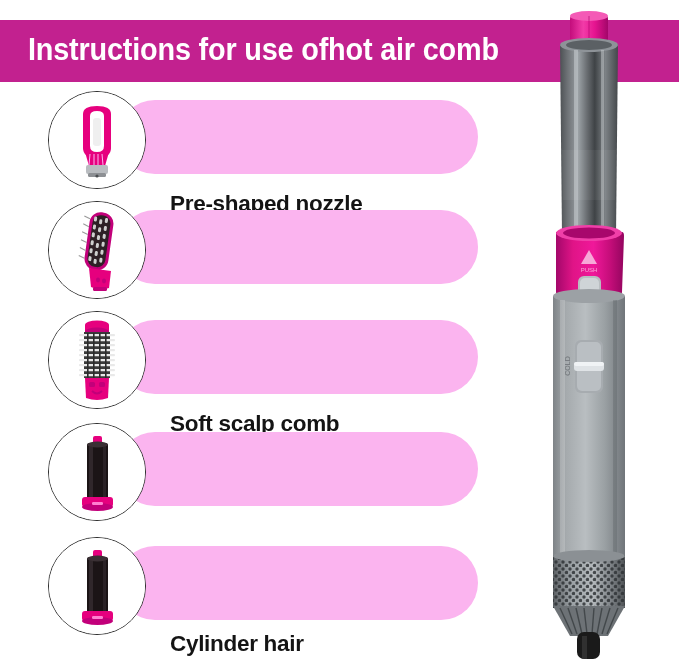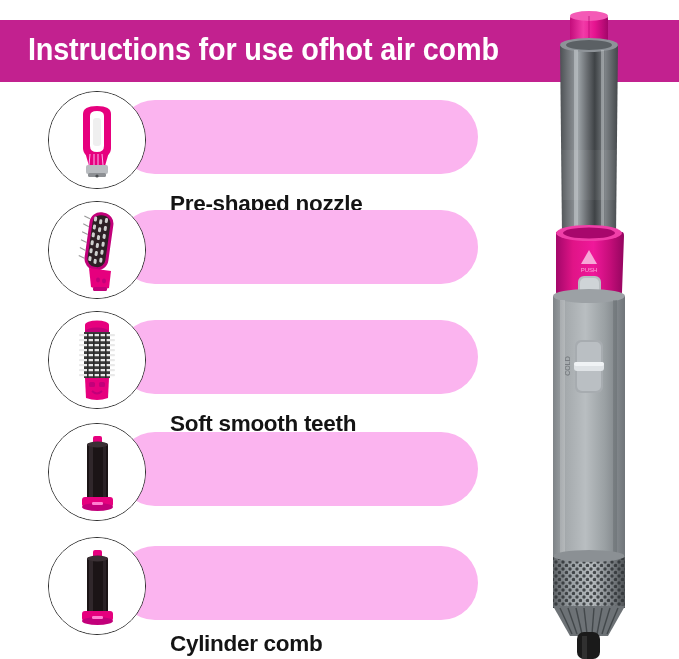--- a/index.html
+++ b/index.html
@@ -109,21 +109,21 @@
         <rect x="37" y="73" width="22" height="9" rx="2" fill="#b9bcc0"></rect>
         <rect x="39" y="81" width="18" height="4" rx="1.5" fill="#8d9094"></rect>
         <circle cx="48" cy="84" r="1.6" fill="#4a4d50"></circle>
       </svg>
     </div>
   </div>
 
   <div class="feature" style="top:198px;">
     <div class="pill"></div>
     <div class="pill-text" style="left:170px;top:212px;position:absolute;width:310px;">
-      <div class="f-title">Soft smooth teeth</div>
+      <div class="f-title">Soft scalp comb</div>
       <div class="f-desc">
         <div>Create a smooth effect,soft spherical comb</div>
         <div>teeth,designed for gentle massage of the scalp</div>
       </div>
     </div>
     <div class="circle">
       <svg width="96" height="96" viewBox="0 0 96 96">
         <rect width="96" height="96" fill="#ffffff"></rect>
 
         <g transform="rotate(8 48 46)">
@@ -171,21 +171,21 @@
         <ellipse cx="49" cy="78" rx="2" ry="2.4" fill="#c2007a"></ellipse>
         <ellipse cx="55" cy="79" rx="2" ry="2.4" fill="#c2007a"></ellipse>
         <rect x="44" y="85" width="14" height="4" rx="1.5" fill="#c2007a"></rect>
       </svg>
     </div>
   </div>
 
   <div class="feature" style="top:308px;">
     <div class="pill"></div>
     <div class="pill-text" style="left:170px;top:322px;position:absolute;width:300px;">
-      <div class="f-title">Cylinder comb</div>
+      <div class="f-title">Cylinder hair</div>
 
     </div>
     <div class="circle">
       <svg width="96" height="96" viewBox="0 0 96 96">
         <rect width="96" height="96" fill="#ffffff"></rect>
 
         <ellipse cx="48" cy="13" rx="12" ry="4.5" fill="#e6007e"></ellipse>
         <rect x="36" y="13" width="24" height="7" fill="#e6007e"></rect>
         <ellipse cx="48" cy="20" rx="12" ry="4.5" fill="#c2007a"></ellipse>
 

